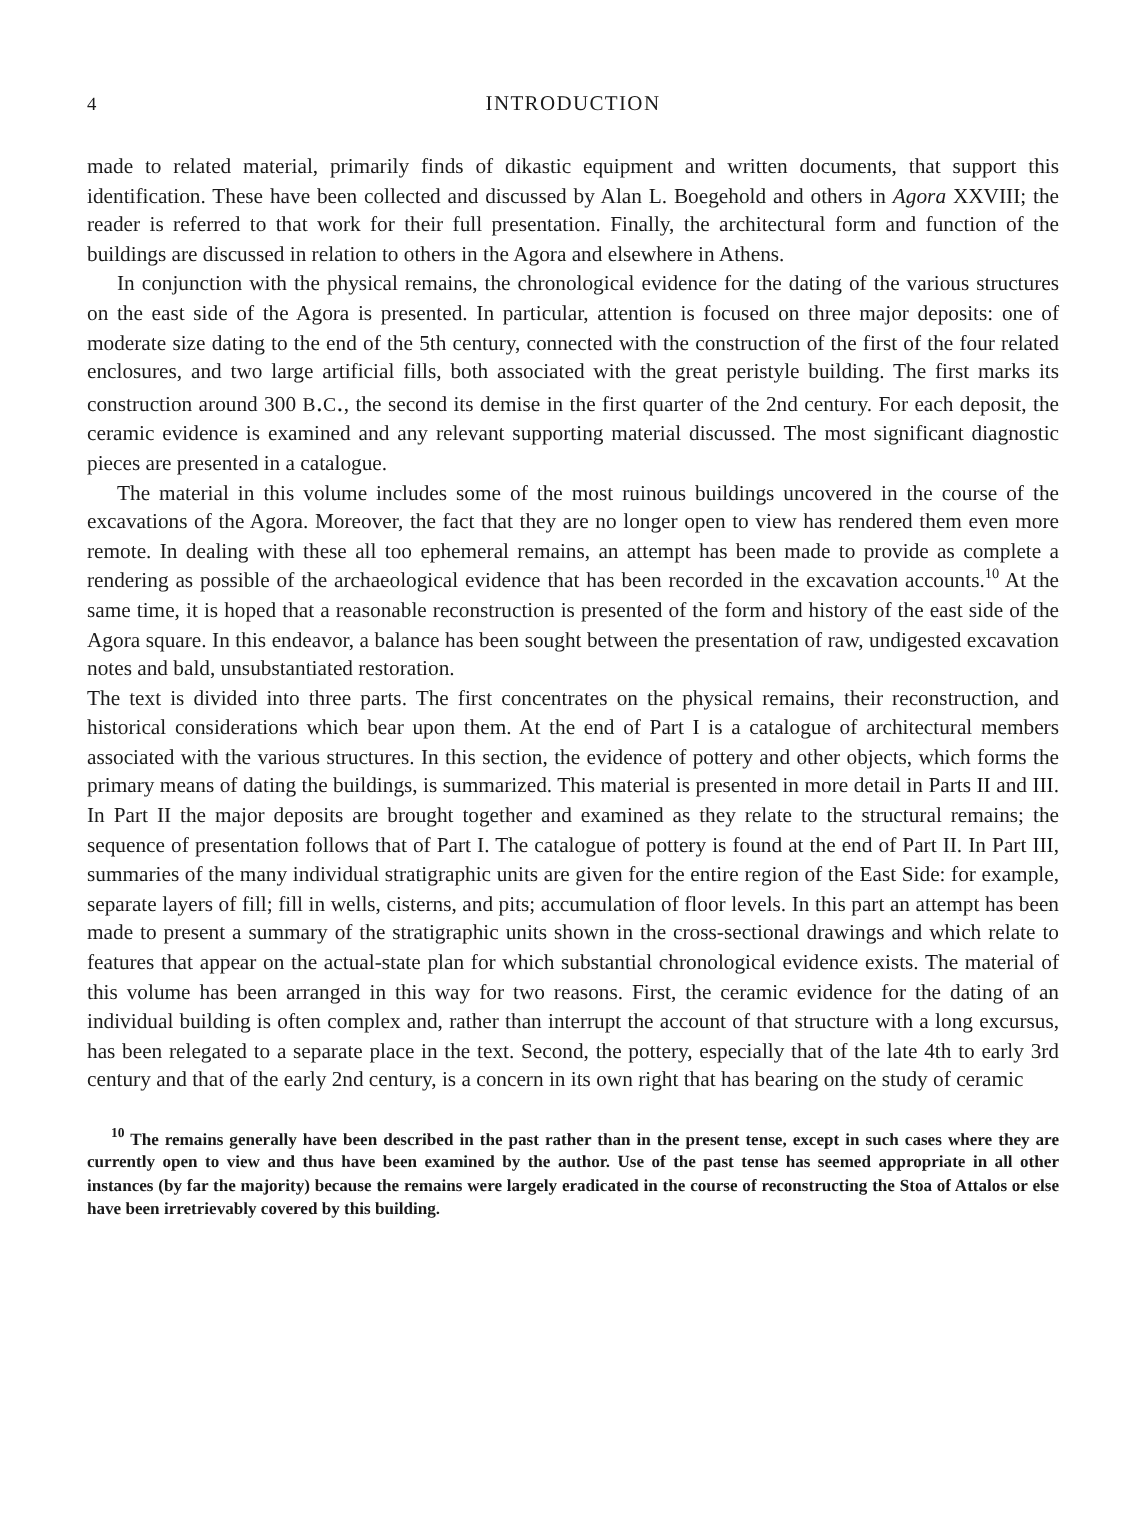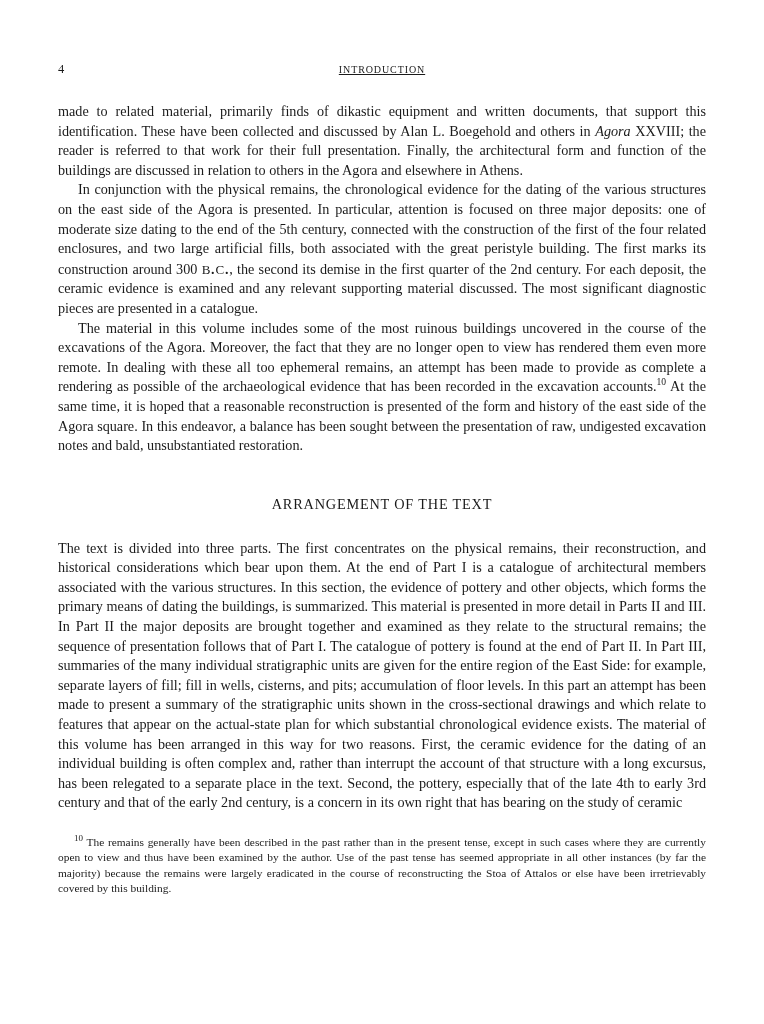--- a/index.html
+++ b/index.html
@@ -31,24 +31,23 @@
   }
   .folio {
     font-size: 12.5px;
     font-family: "Liberation Serif", serif;
     width: 60px;
     text-align: left;
   }
   .head-title {
     flex: 1;
     text-align: center;
-    font-size: 10px;
+    font-size: 14px;
     letter-spacing: 0.9px;
     padding-right: 60px;
-    text-decoration: underline;
   }
   .body-col {
     width: 648px;
   }
   p.para {
     margin: 0;
     font-size: 14.2px;
     line-height: 19.6px;
     text-align: justify;
     text-justify: inter-word;
@@ -79,20 +78,21 @@
   .footnote-wrap {
     margin-top: 22px;
     width: 648px;
   }
   .footnote {
     font-size: 11.4px;
     line-height: 15.4px;
     text-align: justify;
     margin: 0;
     text-indent: 16px;
+    font-weight: bold;
   }
   .footnote sup {
     font-size: 9px;
     vertical-align: super;
     line-height: 0;
   }
 </style>
 </head>
 <body>
 
@@ -103,21 +103,20 @@
     <div class="head-title">INTRODUCTION</div>
   </div>
 
   <div class="body-col">
     <div id="paras">
         <p class="para">made to related material, primarily finds of dikastic equipment and written documents, that support this identification.  These have been collected and discussed by Alan L. Boegehold and others in <span class="ital">Agora</span> XXVIII; the reader is referred to that work for their full presentation.  Finally, the architectural form and function of the buildings are discussed in relation to others in the Agora and elsewhere in Athens.</p>
         <p class="para indent">In conjunction with the physical remains, the chronological evidence for the dating of the various structures on the east side of the Agora is presented.  In particular, attention is focused on three major deposits:  one of moderate size dating to the end of the 5th century, connected with the construction of the first of the four related enclosures, and two large artificial fills, both associated with the great peristyle building.  The first marks its construction around 300 <span class="sc">b.c.</span>, the second its demise in the first quarter of the 2nd century.  For each deposit, the ceramic evidence is examined and any relevant supporting material discussed.  The most significant diagnostic pieces are presented in a catalogue.</p>
         <p class="para indent">The material in this volume includes some of the most ruinous buildings uncovered in the course of the excavations of the Agora.  Moreover, the fact that they are no longer open to view has rendered them even more remote.  In dealing with these all too ephemeral remains, an attempt has been made to provide as complete a rendering as possible of the archaeological evidence that has been recorded in the excavation accounts.<sup class="fn">10</sup>  At the same time, it is hoped that a reasonable reconstruction is presented of the form and history of the east side of the Agora square.  In this endeavor, a balance has been sought between the presentation of raw, undigested excavation notes and bald, unsubstantiated restoration.</p>
       </div>
 
-    <div class="section-title">ARRANGEMENT OF THE TEXT</div>
 
     <div id="section-paras">
         <p class="para">The text is divided into three parts.  The first concentrates on the physical remains, their reconstruction, and historical considerations which bear upon them.  At the end of Part I is a catalogue of architectural members associated with the various structures.  In this section, the evidence of pottery and other objects, which forms the primary means of dating the buildings, is summarized.  This material is presented in more detail in Parts II and III. In Part II the major deposits are brought together and examined as they relate to the structural remains; the sequence of presentation follows that of Part I.  The catalogue of pottery is found at the end of Part II. In Part III, summaries of the many individual stratigraphic units are given for the entire region of the East Side: for example, separate layers of fill; fill in wells, cisterns, and pits; accumulation of floor levels.  In this part an attempt has been made to present a summary of the stratigraphic units shown in the cross-sectional drawings and which relate to features that appear on the actual-state plan for which substantial chronological evidence exists.  The material of this volume has been arranged in this way for two reasons.  First, the ceramic evidence for the dating of an individual building is often complex and, rather than interrupt the account of that structure with a long excursus, has been relegated to a separate place in the text. Second, the pottery, especially that of the late 4th to early 3rd century and that of the early 2nd century, is a concern in its own right that has bearing on the study of ceramic</p>
       </div>
   </div>
 
   <div class="footnote-wrap">
     <p class="footnote"><sup>10</sup> <span>The remains generally have been described in the past rather than in the present tense, except in such cases where they are currently open to view and thus have been examined by the author.  Use of the past tense has seemed appropriate in all other instances (by far the majority) because the remains were largely eradicated in the course of reconstructing the Stoa of Attalos or else have been irretrievably covered by this building.</span></p>
   </div>
 

